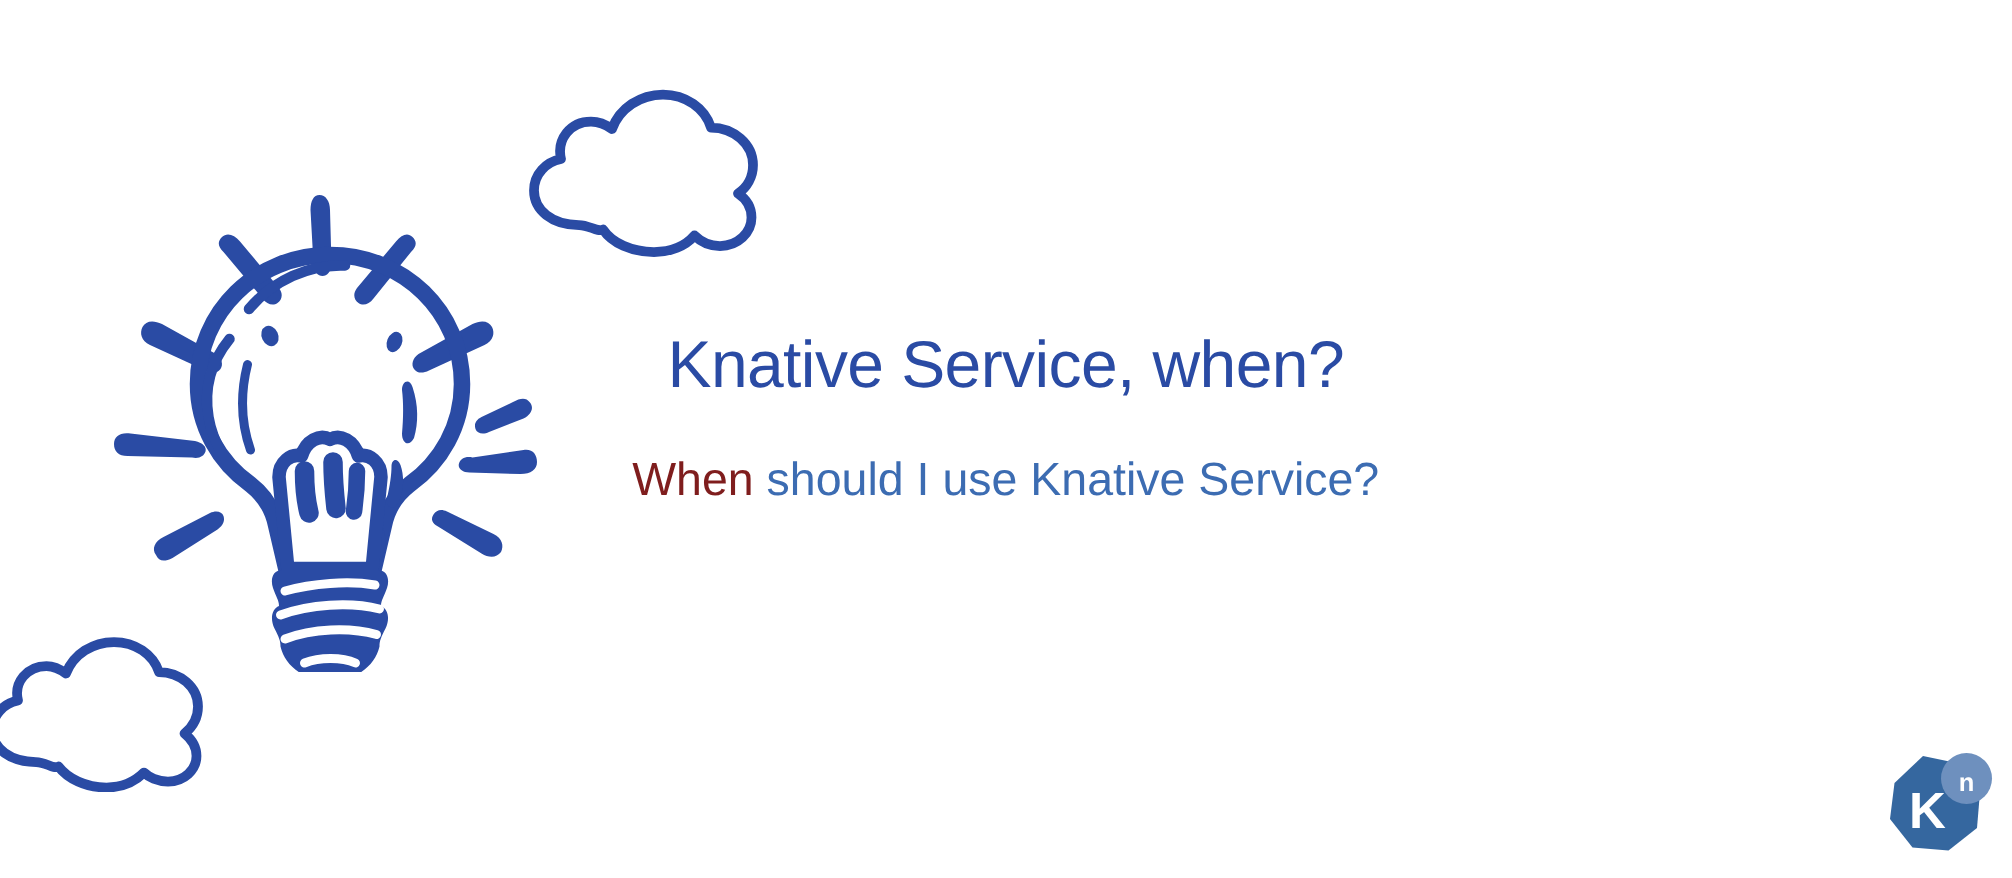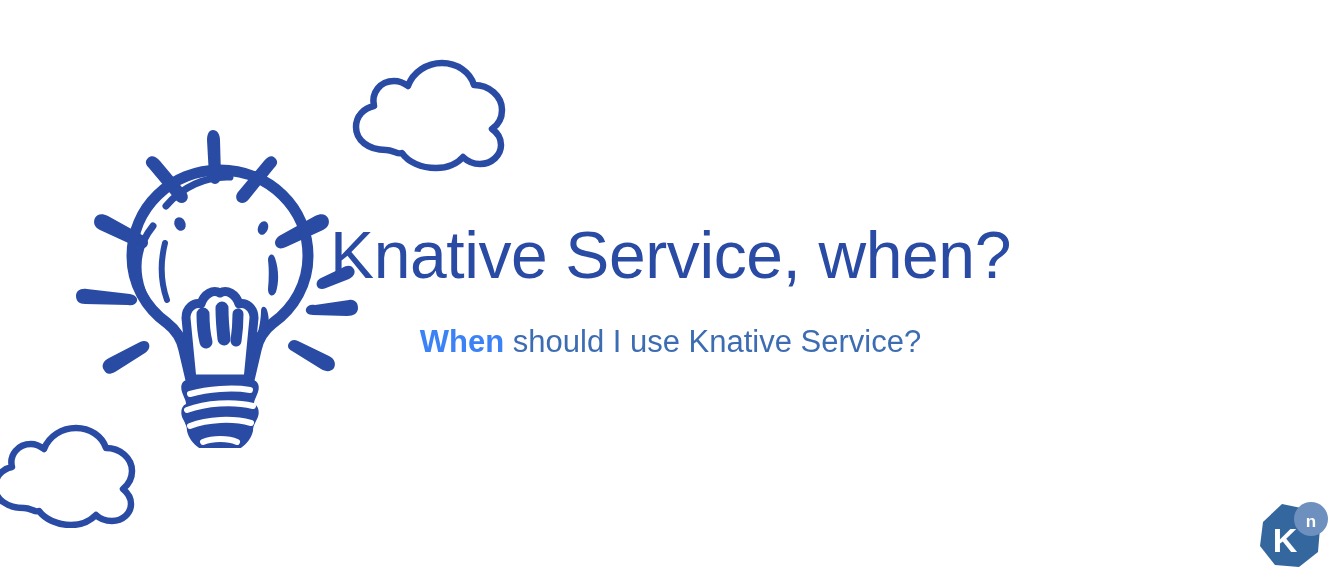--- a/index.html
+++ b/index.html
@@ -32,41 +32,41 @@
   
   #text-block {
     position: absolute;
     left: 0;
     top: 222px;
     width: 1341px;
     text-align: center;
   }
   #page-title {
     margin: 0;
-    font-size: 66px;
+    font-size: 44px;
     line-height: 1.0;
     font-weight: 300;
     letter-spacing: -0.4px;
     color: #2a4ba4;
     white-space: nowrap;
   }
   #subtitle {
     margin: 0;
     padding-top: 28px;
   }
   .subtitle-line {
     font-size: 31px;
     line-height: 1.66;
     font-weight: 400;
     color: #3c6cb2;
     white-space: nowrap;
   }
   .subtitle-line .strong {
-    font-weight: 700;
-    color: #3b82f6;
+    font-weight: 400;
+    color: #7f1d1d;
   }
 
   
   #knative-logo {
     position: absolute;
     left: 1249px;
     top: 500px;
     width: 86px;
     height: 82px;
   }

